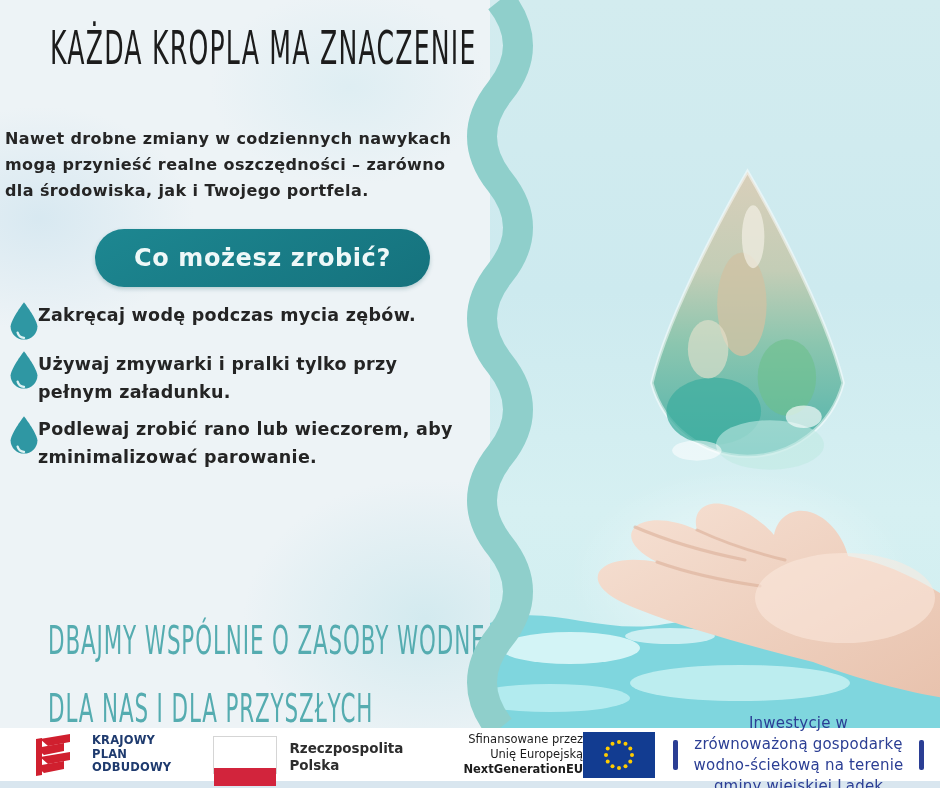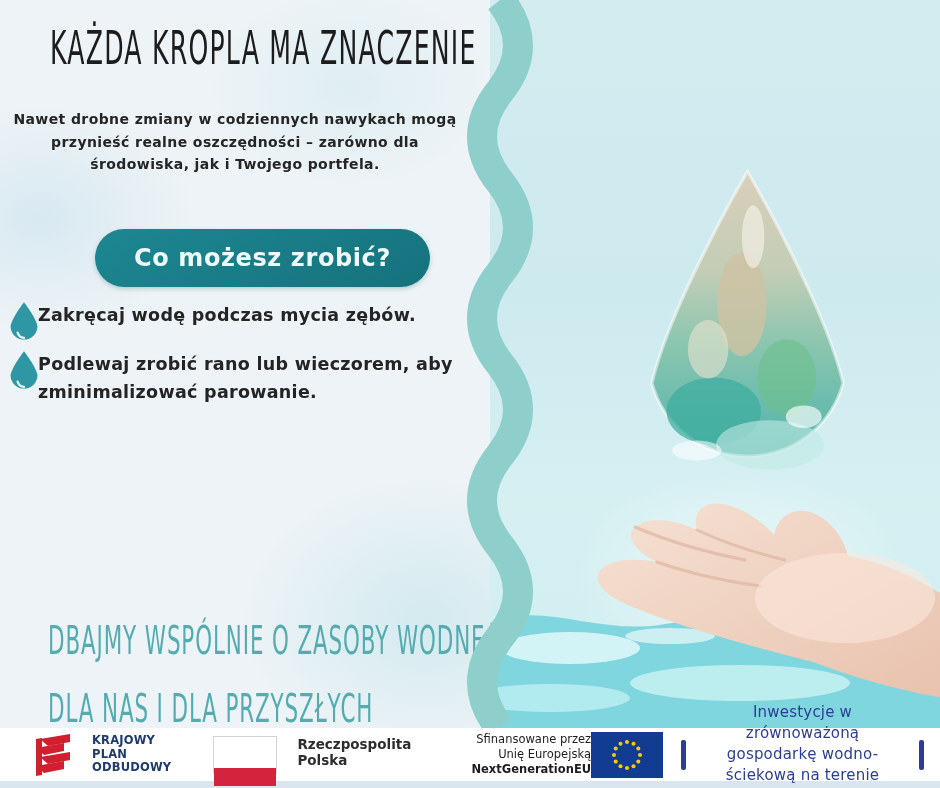--- a/index.html
+++ b/index.html
@@ -25,23 +25,23 @@
   }
   .wave-divider { position:absolute; left:452px; top:0; width:96px; height:728px; pointer-events:none; }
 
   
   .title {
     position:absolute; left:50px; top:22px;
     font-size:42px; font-weight:500; color:#1c1c1c; letter-spacing:2px; white-space:nowrap;
     transform:scale(.60,1.08); transform-origin:0 0;
   }
   .intro {
-    position:absolute; left:5px; top:108px; width:460px;
-    font-size:14px; font-weight:700; color:#252525; line-height:1.62;
-    letter-spacing:.4px; text-align:center;
+    position:absolute; left:5px; top:126px; width:460px;
+    font-size:16px; font-weight:700; color:#252525; line-height:1.62;
+    letter-spacing:.4px; text-align:left;
   }
   .cta-button {
     position:absolute; left:95px; top:229px; width:335px; height:58px;
     border:none; border-radius:30px; cursor:pointer;
     background:linear-gradient(150deg,#1d8791 0%,#15727d 100%);
     color:#eef8f8; font-family:inherit; font-size:24px; font-weight:700; letter-spacing:.6px;
     box-shadow:0 2px 4px rgba(20,90,100,.25);
   }
   .tips { position:absolute; left:10px; top:301px; width:452px; list-style:none; }
   .tip-item { display:flex; align-items:flex-start; margin-bottom:9px; }
@@ -61,21 +61,21 @@
     background:radial-gradient(closest-side, rgba(255,255,255,.55), rgba(255,255,255,0)); }
 
   
   .footer {
     position:absolute; left:0; bottom:0; width:940px; height:60px;
     background:#ffffff; border-bottom:7px solid #d9e6ef;
     display:flex; align-items:center; padding:0 16px 0 34px; gap:0;
   }
   .kpo-logo { display:flex; align-items:center; gap:18px; }
   .kpo-text { font-size:11.5px; font-weight:700; color:#1e3a6e; line-height:1.18; letter-spacing:.2px; }
-  .poland-logo { display:flex; align-items:flex-start; gap:20px; margin-left:42px; }
+  .poland-logo { display:flex; align-items:flex-end; gap:12px; margin-left:42px; }
   .poland-flag { width:64px; height:38px; border:1px solid #d5d5d5; background:#fff; }
   .poland-flag .flag-bottom { width:100%; height:50%; margin-top:50%; background:#d2243c; }
   .poland-text { font-size:13.5px; font-weight:700; color:#2d2d2d; line-height:1.25; }
   .eu-block { display:flex; align-items:center; margin-left:60px; }
   .eu-funding { text-align:right; font-size:11.5px; color:#1d1d1d; line-height:1.28; }
   .eu-funding div:last-child { font-weight:700; }
   .eu-flag { width:72px; height:46px; }
   .project-block { display:flex; align-items:center; gap:14px; margin-left:18px; flex:1; }
   .blue-bar { width:5px; height:30px; border-radius:2px; background:#2b3e94; flex:0 0 5px; }
   .project-text { flex:1; text-align:center; font-size:15px; color:#2b3e94; line-height:1.4; letter-spacing:.2px; }
@@ -97,20 +97,27 @@
       <ul class="tips">
 
           <li class="tip-item">
             <svg class="tip-icon" viewBox="0 0 24 33">
               <path d="M12 0 C12 0 1.5 13.5 0.5 20.5 A11.5 11.5 0 0 0 23.5 20.5 C22.5 13.5 12 0 12 0 Z" fill="#2f97a3"></path>
               <path d="M6.5 26 A6 6 0 0 0 12 30.5" stroke="#dff2f3" stroke-width="2" fill="none" stroke-linecap="round"></path>
             </svg>
             <span class="tip-text">Zakręcaj wodę podczas mycia zębów.</span>
           </li>
 
+          <li class="tip-item">
+            <svg class="tip-icon" viewBox="0 0 24 33">
+              <path d="M12 0 C12 0 1.5 13.5 0.5 20.5 A11.5 11.5 0 0 0 23.5 20.5 C22.5 13.5 12 0 12 0 Z" fill="#2f97a3"></path>
+              <path d="M6.5 26 A6 6 0 0 0 12 30.5" stroke="#dff2f3" stroke-width="2" fill="none" stroke-linecap="round"></path>
+            </svg>
+            <span class="tip-text">Używaj zmywarki i pralki tylko przy pełnym załadunku.</span>
+          </li>
 
           <li class="tip-item">
             <svg class="tip-icon" viewBox="0 0 24 33">
               <path d="M12 0 C12 0 1.5 13.5 0.5 20.5 A11.5 11.5 0 0 0 23.5 20.5 C22.5 13.5 12 0 12 0 Z" fill="#2f97a3"></path>
               <path d="M6.5 26 A6 6 0 0 0 12 30.5" stroke="#dff2f3" stroke-width="2" fill="none" stroke-linecap="round"></path>
             </svg>
             <span class="tip-text">Podlewaj zrobić rano lub wieczorem, aby zminimalizować parowanie.</span>
           </li>
 
 

